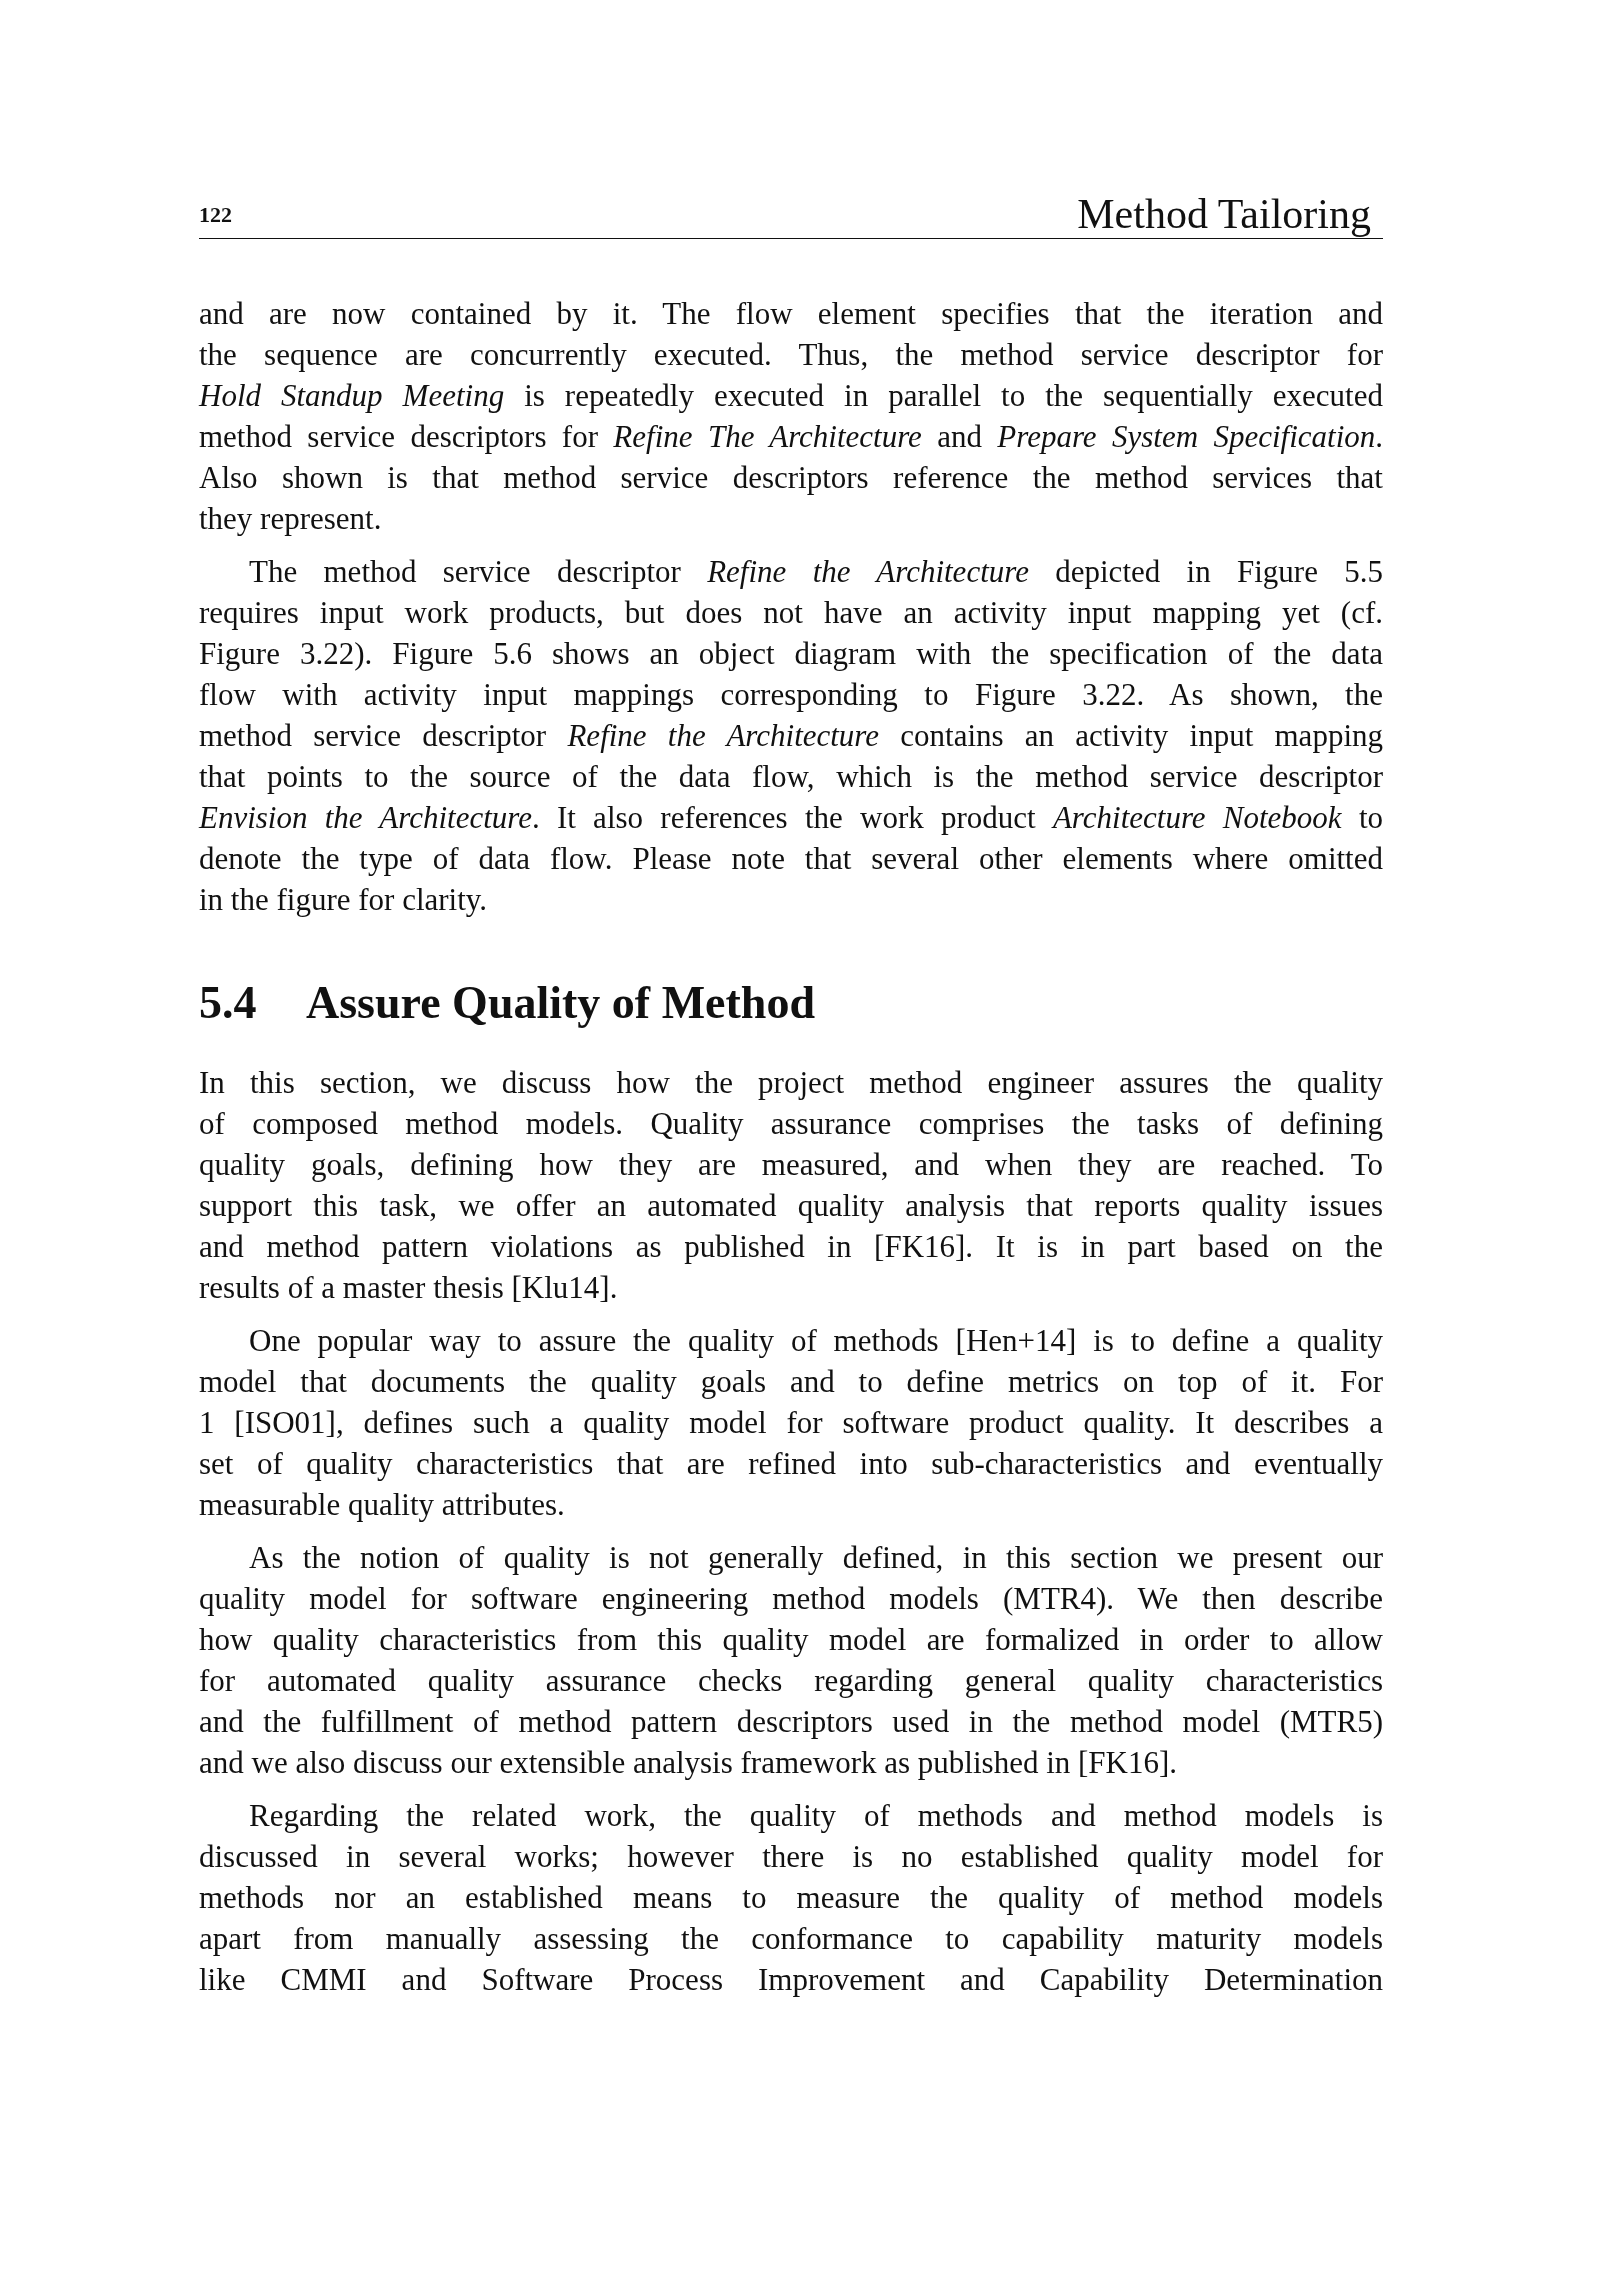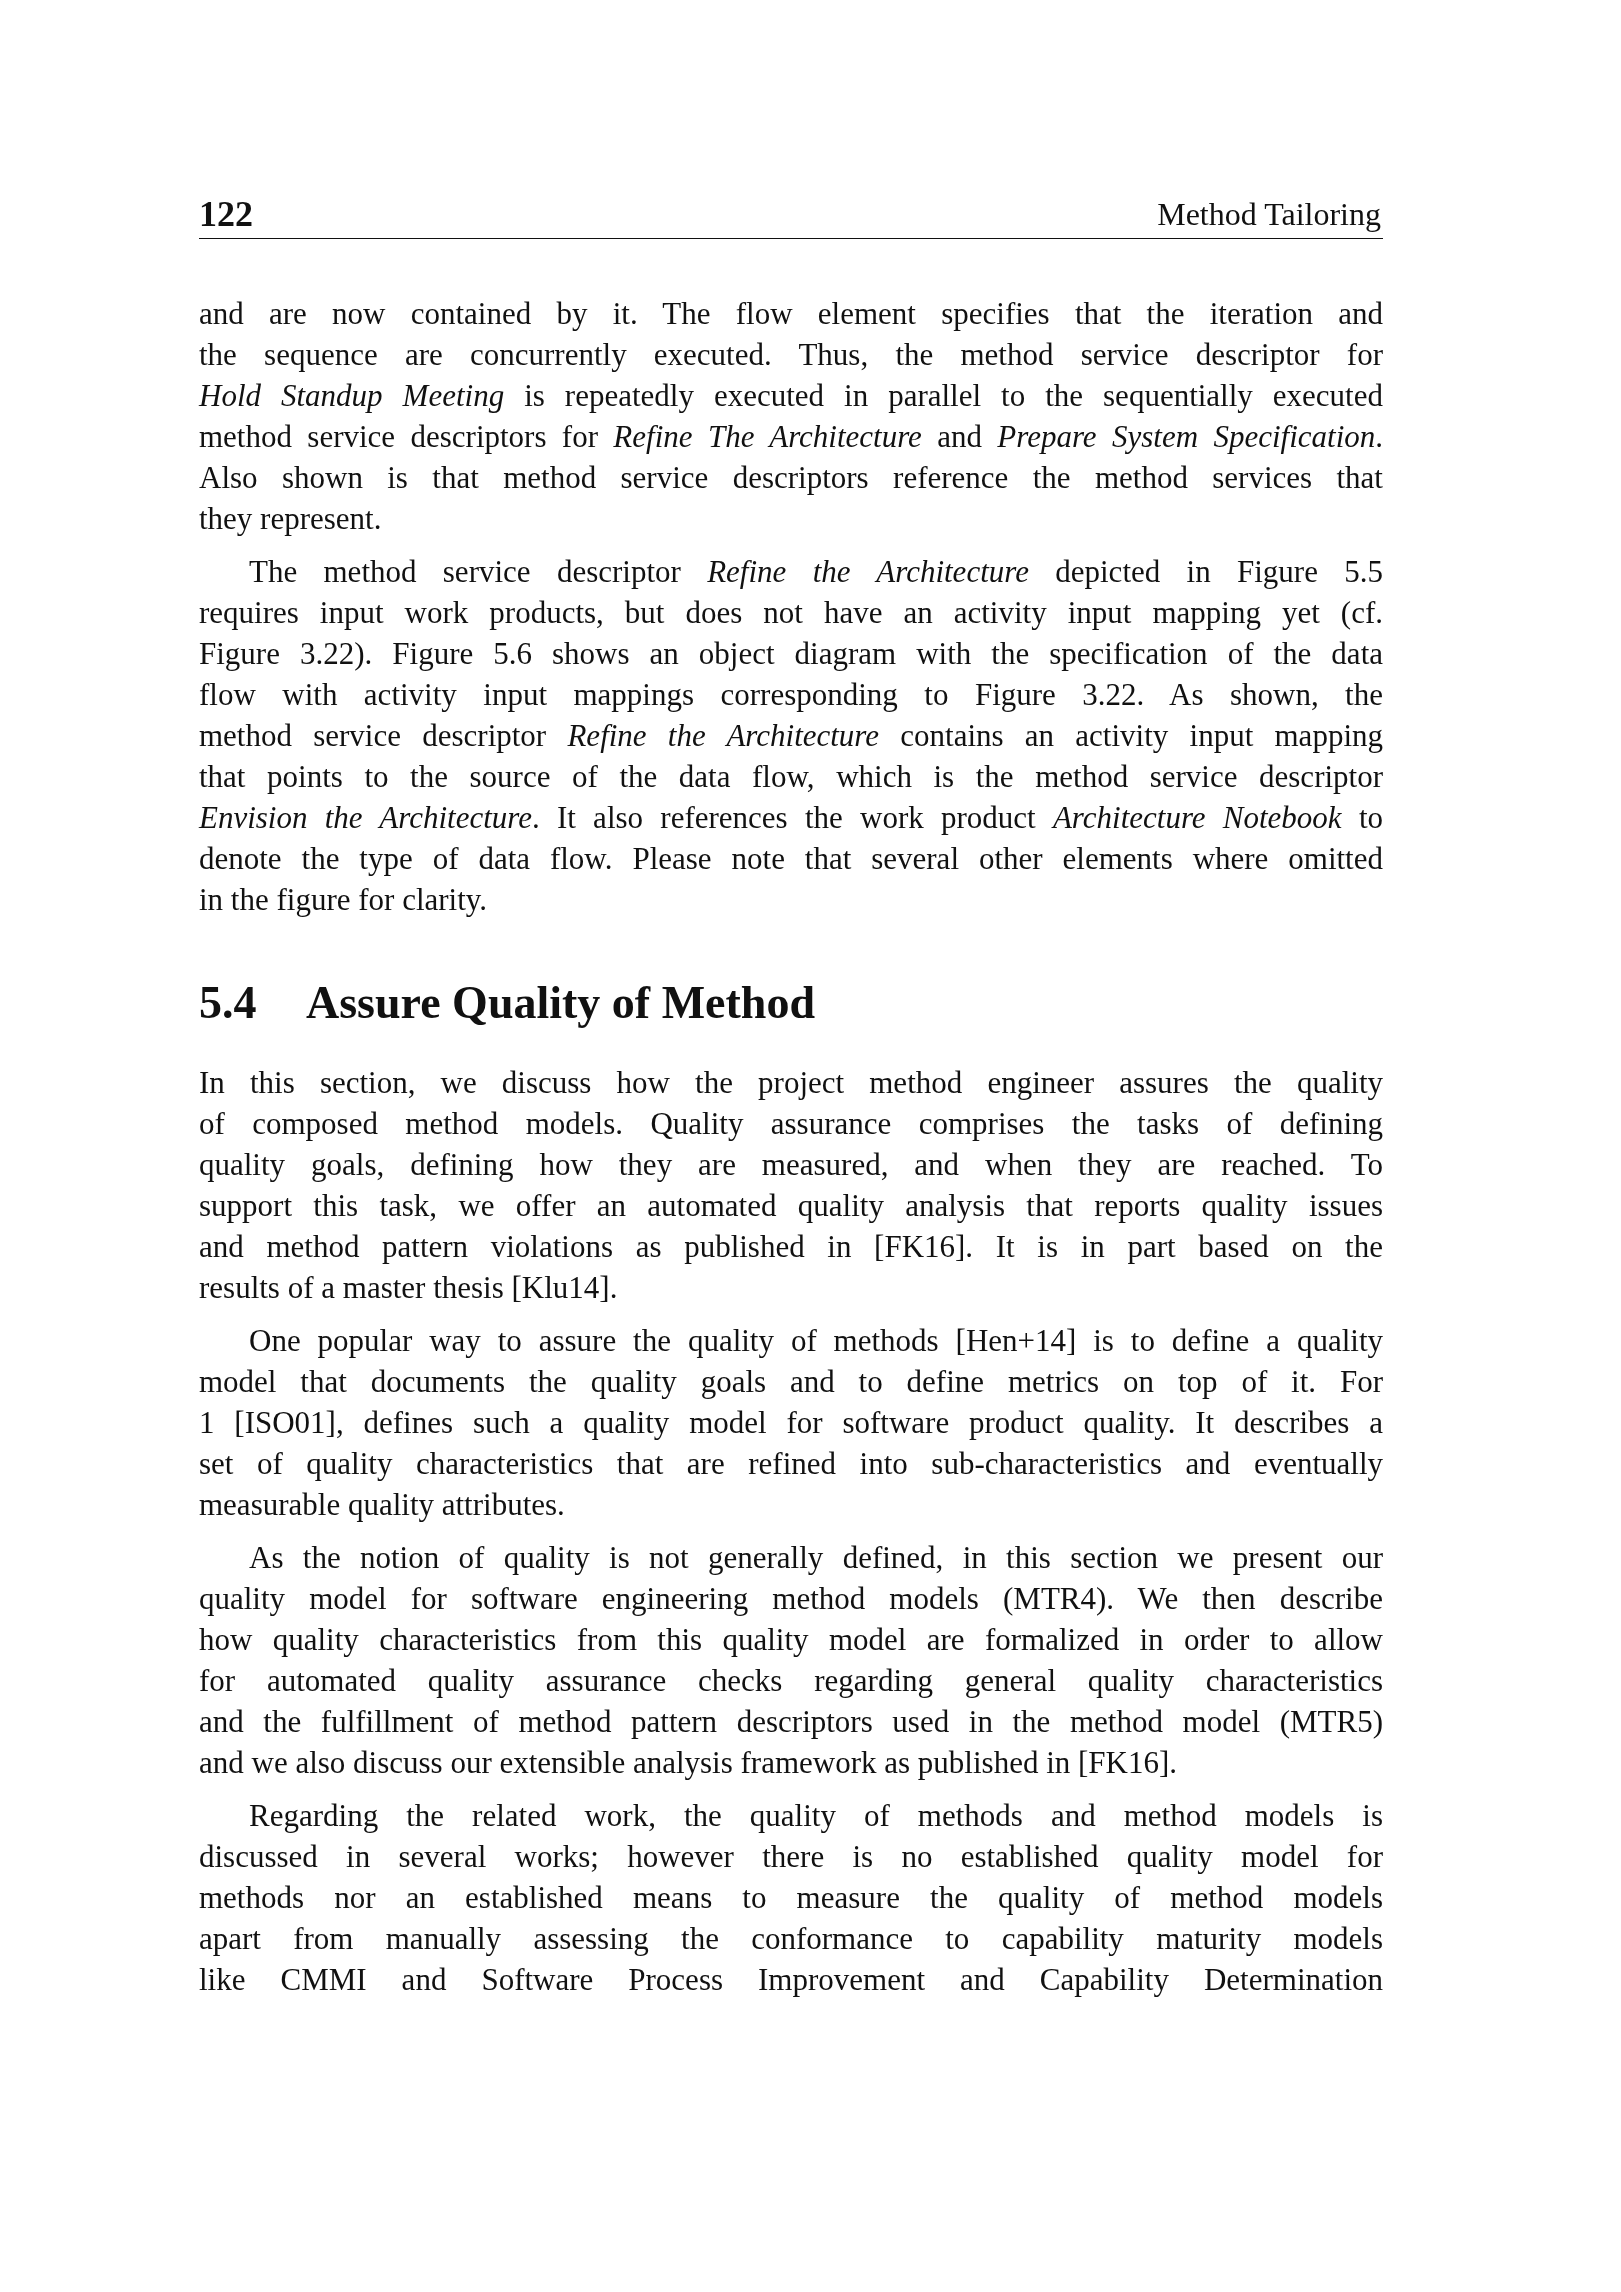--- a/index.html
+++ b/index.html
@@ -20,28 +20,28 @@
     left: 199px;
     top: 195px;
     width: 1184px;
     height: 43px;
   }
   .page-number {
     position: absolute;
     left: 0;
     top: 0;
     font-weight: bold;
-    font-size: 36px;
+    font-size: 22px;
     line-height: 39px;
   }
   .running-title {
     position: absolute;
-    right: 2px;
+    right: 12px;
     top: 0;
-    font-size: 32px;
+    font-size: 42px;
     line-height: 39px;
   }
   .header-rule {
     position: absolute;
     left: 199px;
     top: 238px;
     width: 1184px;
     height: 0;
     border-top: 1.6px solid #111111;
   }

